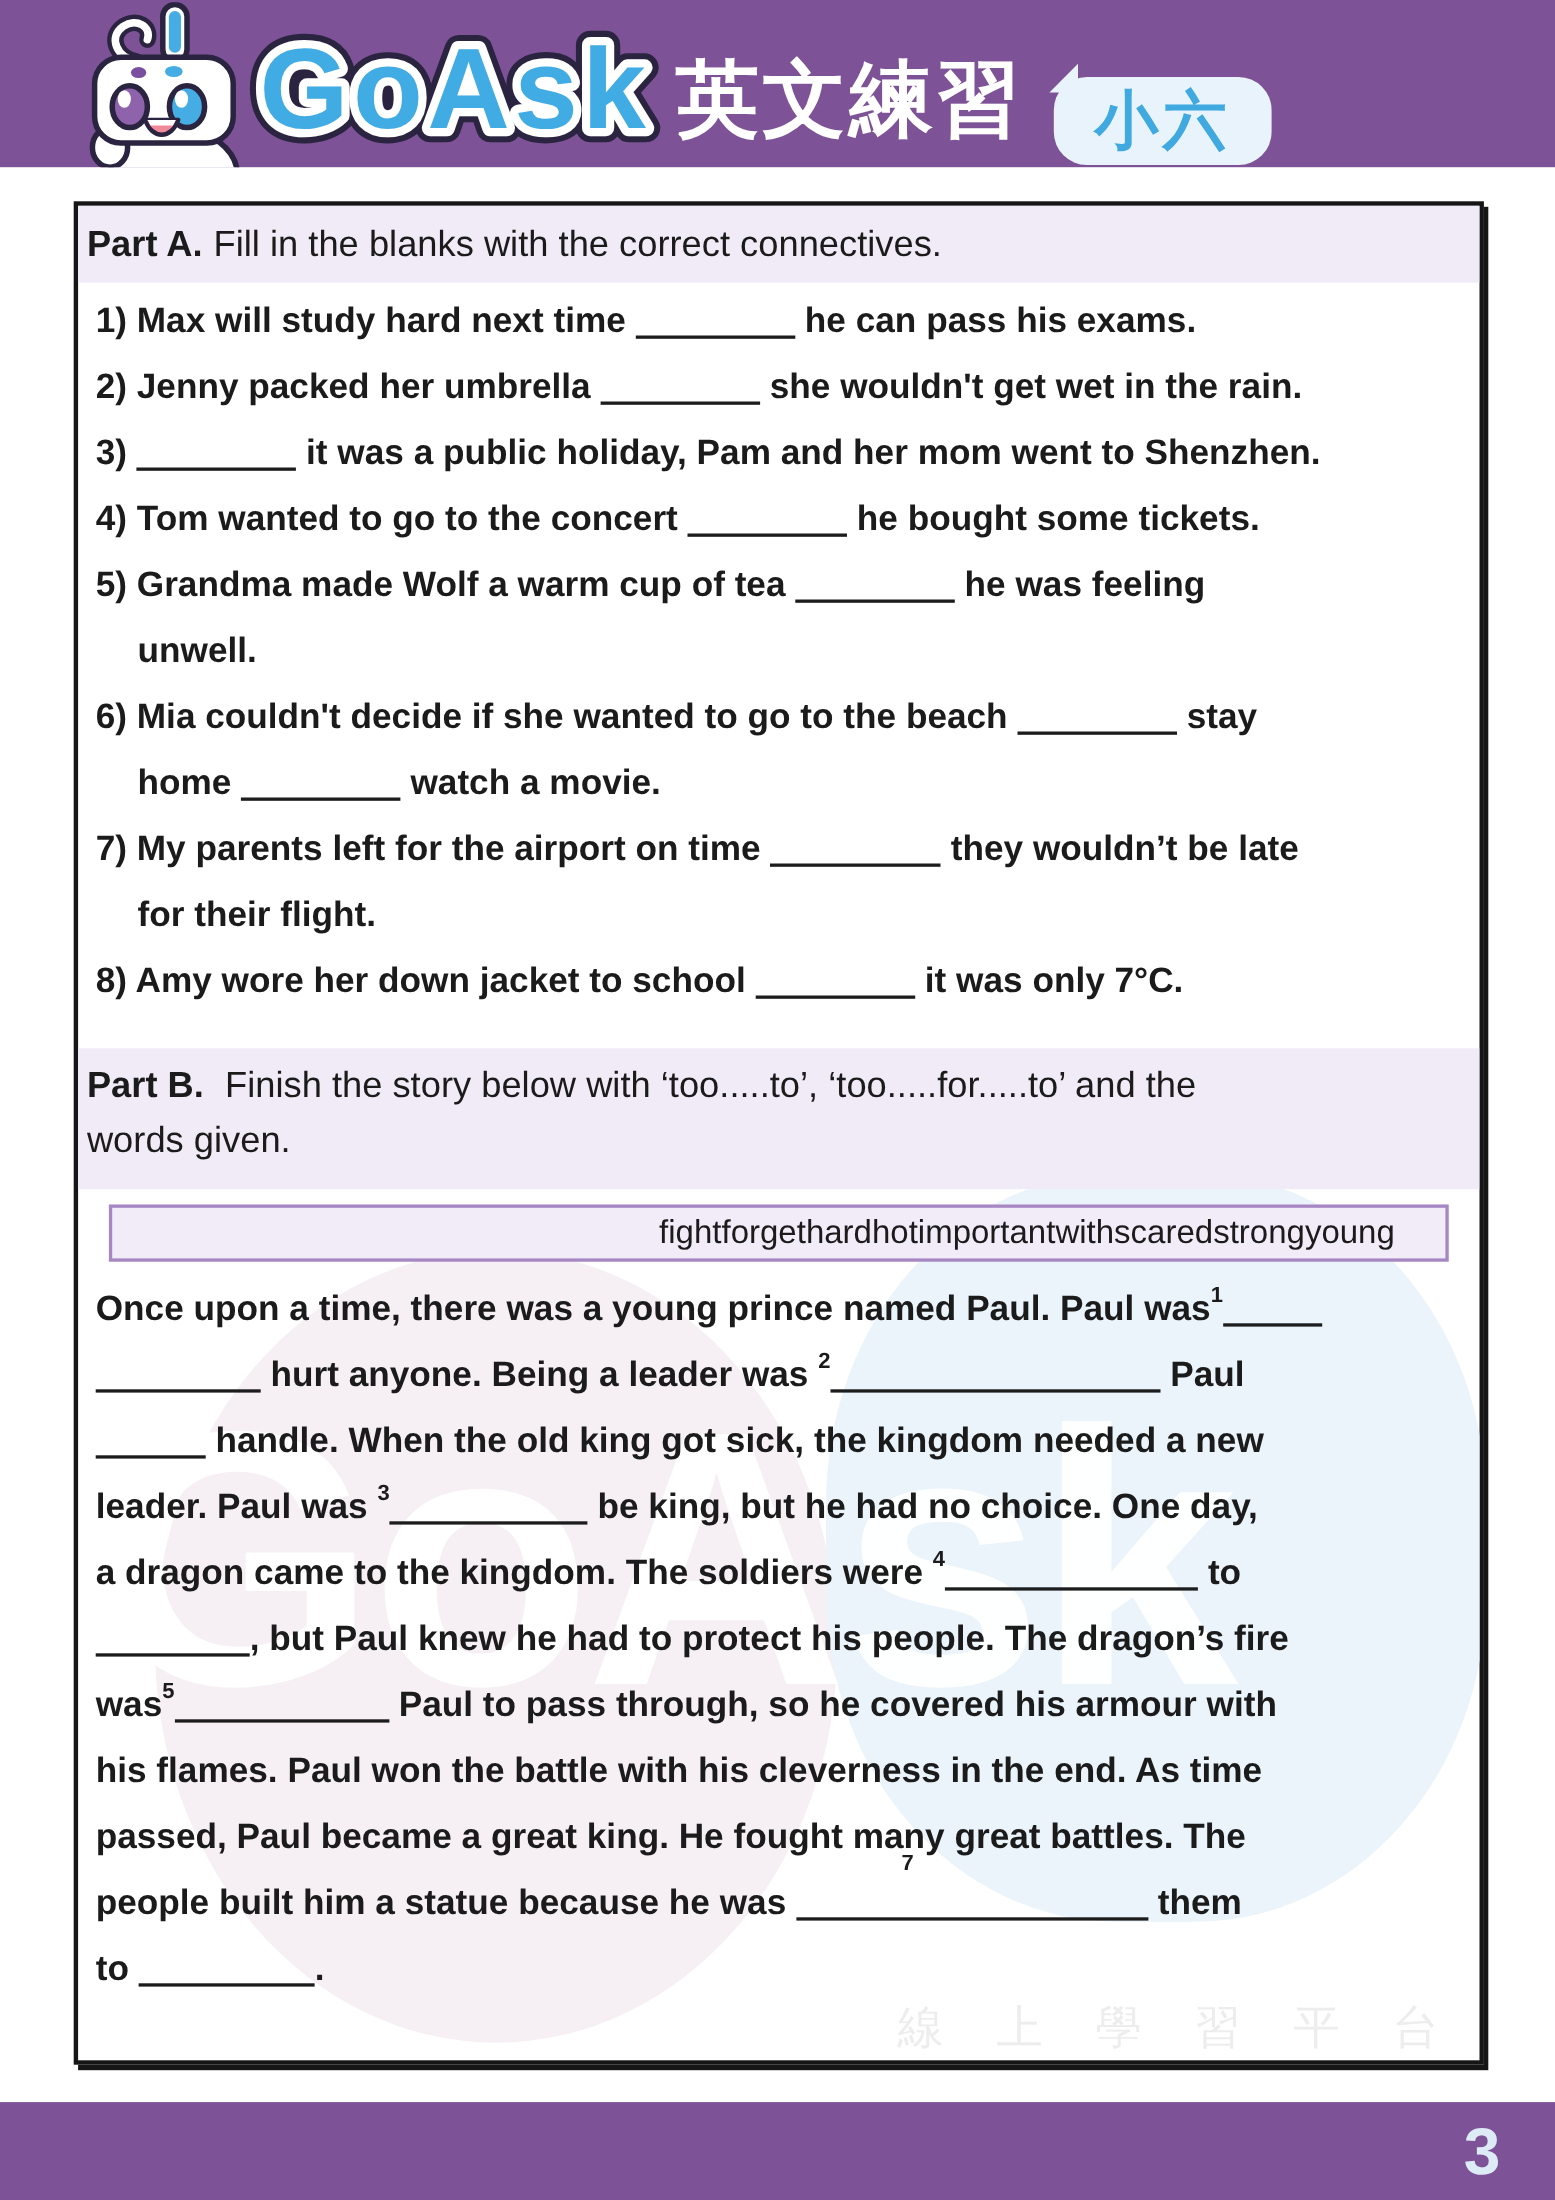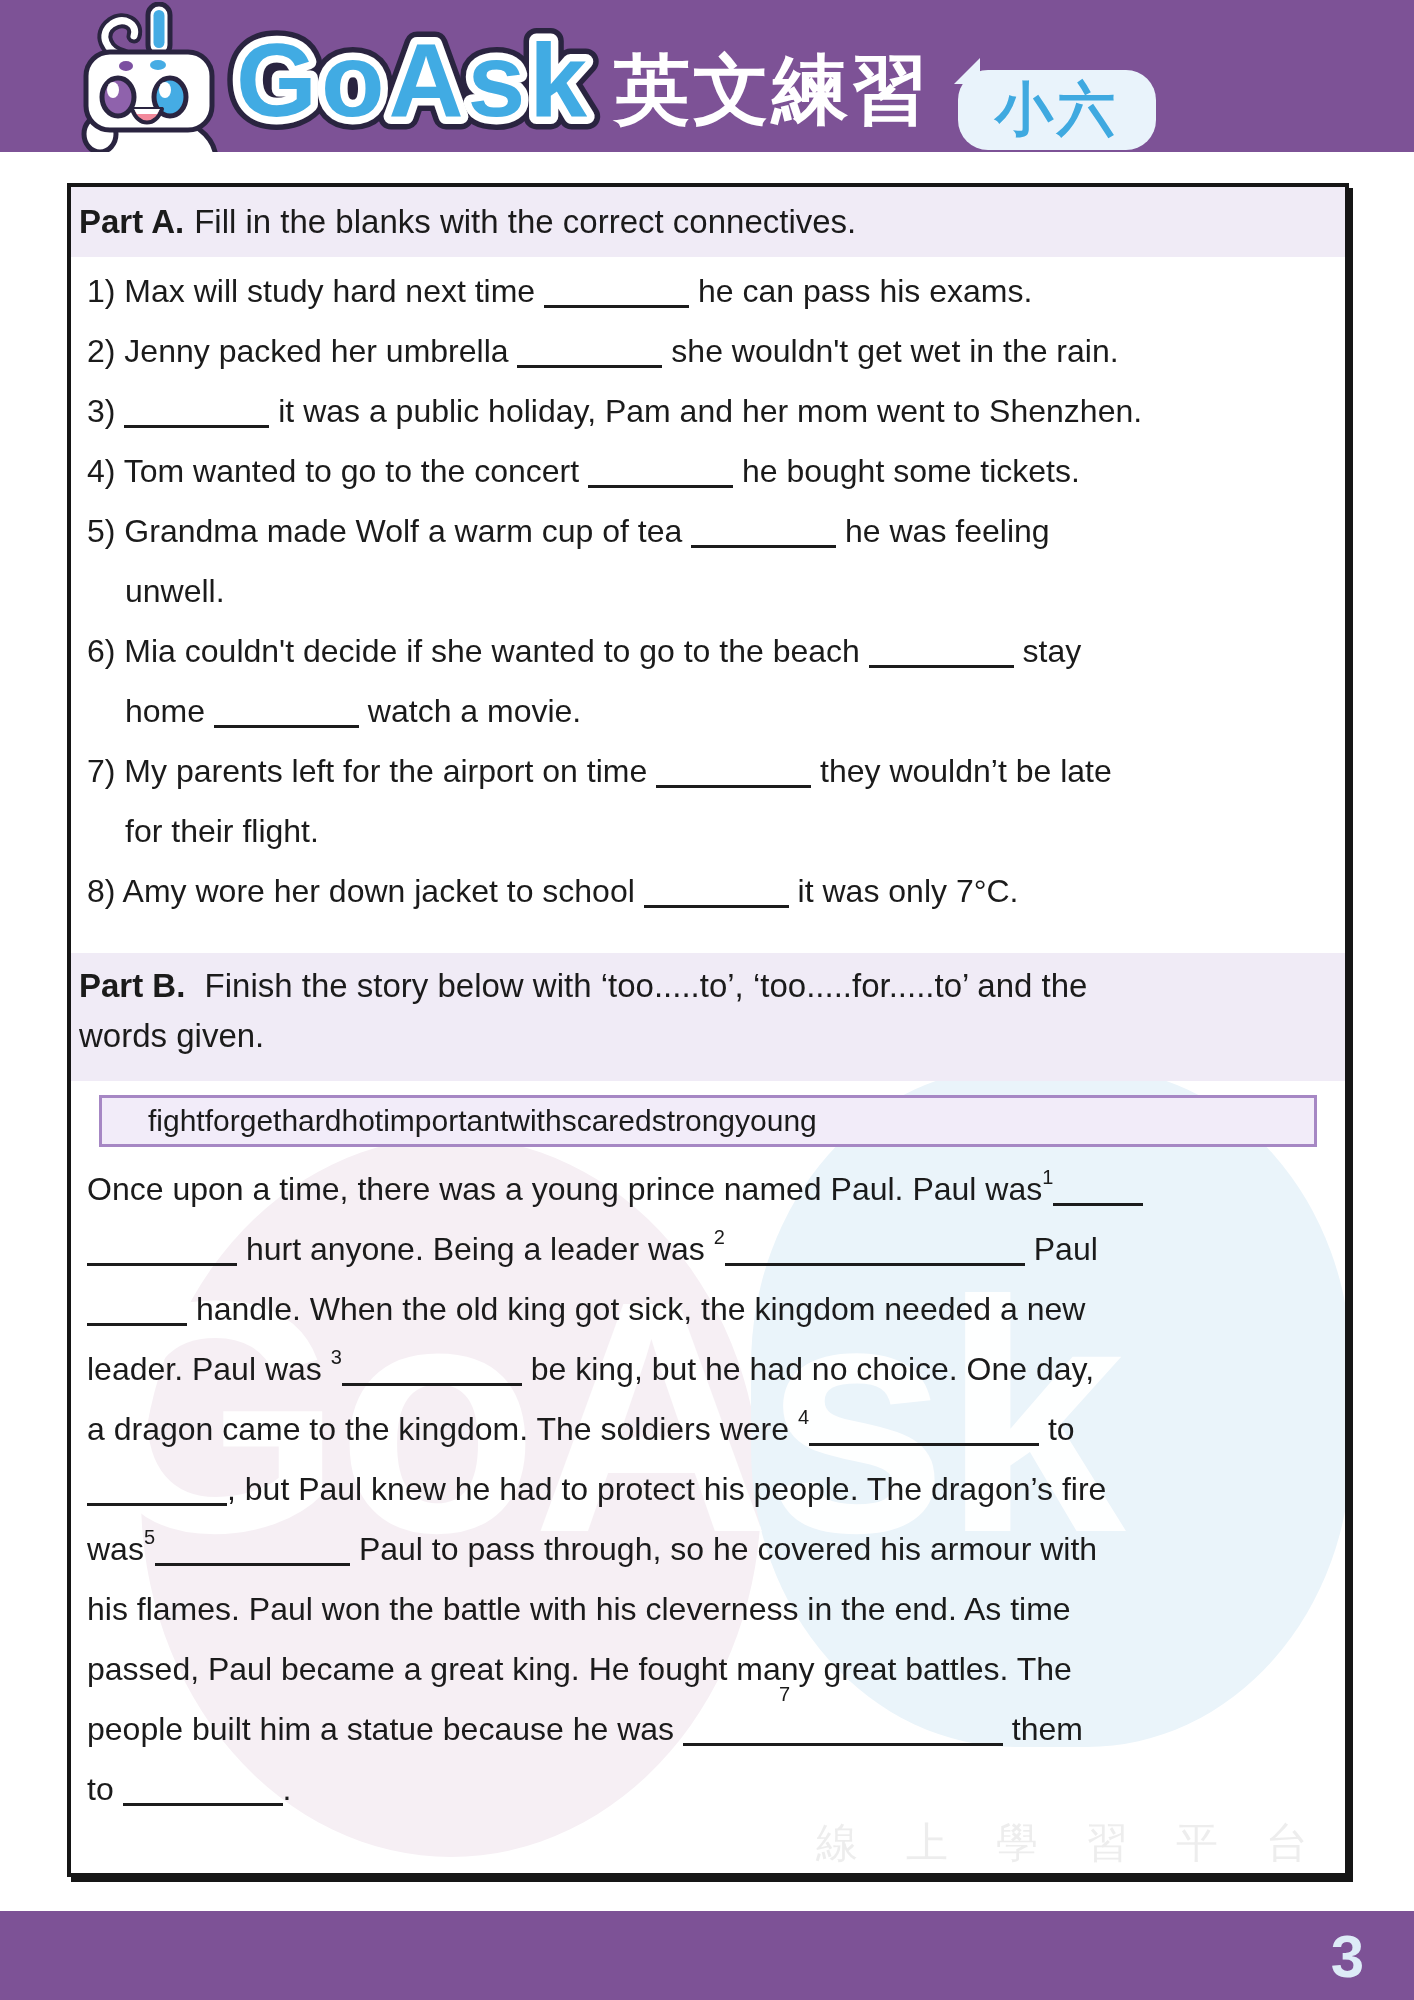--- a/index.html
+++ b/index.html
@@ -48,32 +48,32 @@
   .wm-cn{
     left:745px;top:1628px;font-size:42px;color:rgba(110,110,110,0.12);
     letter-spacing:48px;white-space:nowrap;
   }
   .content{position:relative;z-index:1;}
   .part-band{background:var(--lavender);padding:0 10px 0 8px;font-size:33px;}
   .part-a-band{height:70px;display:flex;align-items:center;}
   .part-b-band{margin-top:32px;height:128px;padding-top:8px;}
   .band-line{line-height:50px;white-space:nowrap;}
   .part-label{font-weight:bold;margin-right:10px;}
-  .lines{margin-top:4px;}
+  .lines{margin-top:4px;font-weight:bold;}
   .line{height:60px;line-height:60px;white-space:nowrap;padding-left:16px;font-size:32px;}
   .line.indent{padding-left:54px;}
   .blank{
     display:inline-block;height:6px;border-bottom:3px solid #1c1c1c;
     vertical-align:-6px;position:relative;
   }
   sup.sup{font-size:20px;line-height:0;vertical-align:16px;}
   .blank sup.sup{position:absolute;left:30%;top:-46px;vertical-align:baseline;}
   .word-bank{
     margin:14px 28px 0;height:52px;border:3px solid var(--wb-border);background:#F2ECF9;
-    display:flex;align-items:center;justify-content:flex-start;padding:0 46px;font-size:30px;
+    display:flex;align-items:center;justify-content:flex-end;padding:0 46px;font-size:30px;
   }
   .word-bank .word{white-space:nowrap;}
   .story{margin-top:12px;}
   
   .bottom-band{position:absolute;left:0;top:1911px;width:1414px;height:89px;background:var(--purple);}
   .page-num{
     position:absolute;right:50px;top:50%;transform:translateY(-50%);
     font-size:60px;font-weight:bold;color:#DDEBF7;
   }
 </style>

